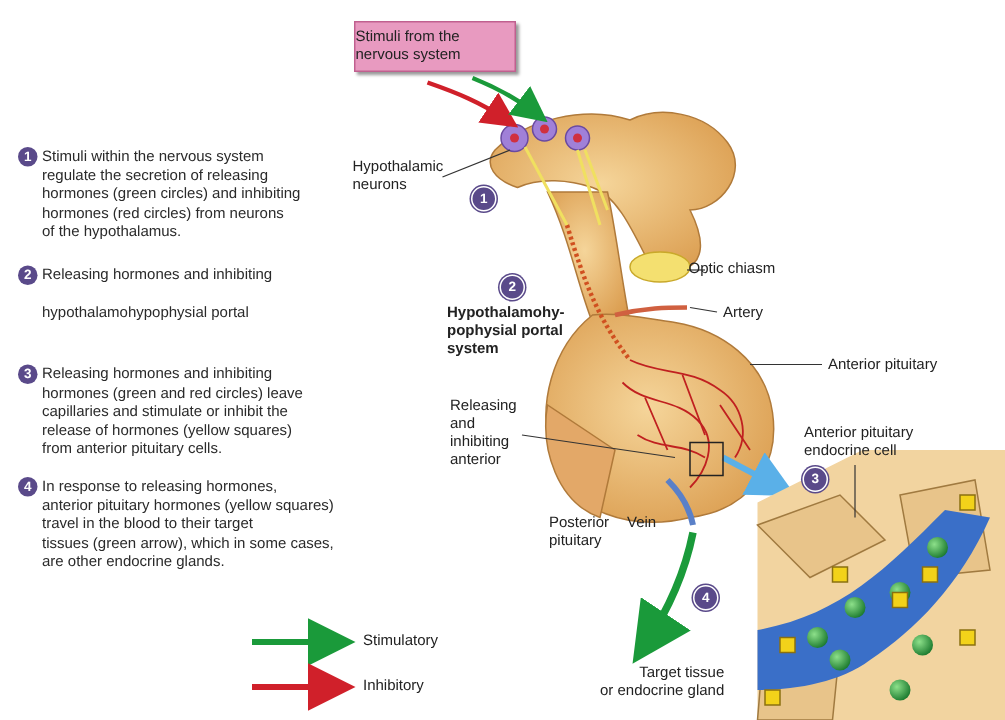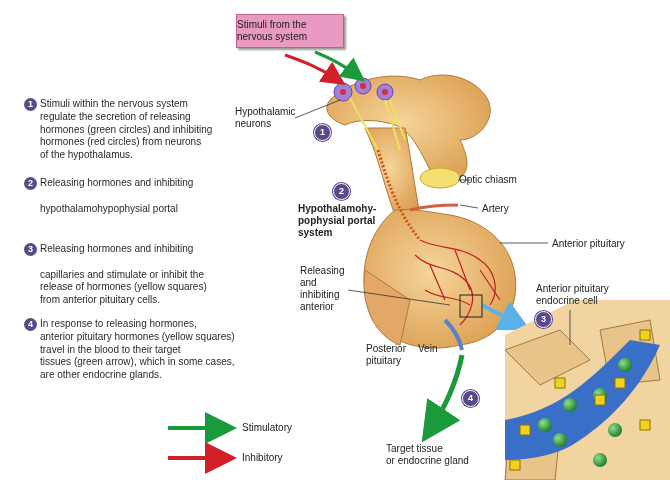--- a/index.html
+++ b/index.html
@@ -1,18 +1,18 @@
 <!DOCTYPE html>
 <html><head>
   <meta charset="utf-8">
   <style>
     html, body { margin: 0; padding: 0; background: #ffffff; }
     body { width: 670px; height: 480px; position: relative; overflow: hidden;
            font-family: "Liberation Sans", sans-serif; color: #222; }
-    .step { position: absolute; left: 24px; width: 215px; font-size: 10px; line-height: 12.5px; color: #2a2a2a; }
+    .step { position: absolute; left: 12px; width: 215px; font-size: 10px; line-height: 12.5px; color: #2a2a2a; }
     .step .num { display: inline-block; width: 13px; height: 13px; border-radius: 50%;
                  background: #5a4a8a; color: #fff; font-size: 9px; font-weight: bold;
                  text-align: center; line-height: 13px; margin-right: 3px; vertical-align: 0px; }
     .lbl { position: absolute; font-size: 10px; line-height: 12px; color: #222; }
     .bold { font-weight: bold; }
     .badge { position: absolute; width: 15px; height: 15px; border-radius: 50%; background: #5a4a8a;
              color: #fff; font-size: 9px; font-weight: bold; text-align: center; line-height: 15px;
              border: 1px solid #ffffff; box-shadow: 0 0 0 1px #5a4a8a; }
     .stim-box { position: absolute; left: 236px; top: 14px; width: 108px; height: 34px;
                 background: #e89ac0; border: 1px solid #c0608f; box-shadow: 2px 2px 2px #999;
@@ -34,21 +34,21 @@
   <span style="margin-left:16px">hormones (red circles) from neurons</span><br>
   <span style="margin-left:16px">of the hypothalamus.</span>
 </div>
 <div class="step" style="top:177px">
   <span class="num">2</span><span>Releasing hormones and inhibiting</span><br>
   <br>
   <span style="margin-left:16px">hypothalamohypophysial portal</span><br>
 </div>
 <div class="step" style="top:243px">
   <span class="num">3</span><span>Releasing hormones and inhibiting</span><br>
-  <br>
+  <span style="margin-left:16px">hormones (green and red circles) leave</span><br>
   <span style="margin-left:16px">capillaries and stimulate or inhibit the</span><br>
   <span style="margin-left:16px">release of hormones (yellow squares)</span><br>
   <span style="margin-left:16px">from anterior pituitary cells.</span>
 </div>
 <div class="step" style="top:318px">
   <span class="num">4</span><span>In response to releasing hormones,</span><br>
   <span style="margin-left:16px">anterior pituitary hormones (yellow squares)</span><br>
   <span style="margin-left:16px">travel in the blood to their target</span><br>
   <span style="margin-left:16px">tissues (green arrow), which in some cases,</span><br>
   <span style="margin-left:16px">are other endocrine glands.</span>
@@ -176,19 +176,19 @@
 </div>
 <div class="lbl" style="left:536px;top:283px">
   <div>Anterior pituitary</div>
   <div>endocrine cell</div>
 </div>
 <div class="lbl" style="left:366px;top:343px">
   <div>Posterior</div>
   <div>pituitary</div>
 </div>
 <div class="lbl" style="left:418px;top:343px">Vein</div>
-<div class="lbl" style="left:386px;top:443px;text-align:left">
+<div class="lbl" style="left:400px;top:443px;text-align:right">
   <div>Target tissue</div>
   <div>or endocrine gland</div>
 </div>
 
 <div class="lbl" style="left:242px;top:422px">Stimulatory</div>
 <div class="lbl" style="left:242px;top:452px">Inhibitory</div>
 
 </body></html>

